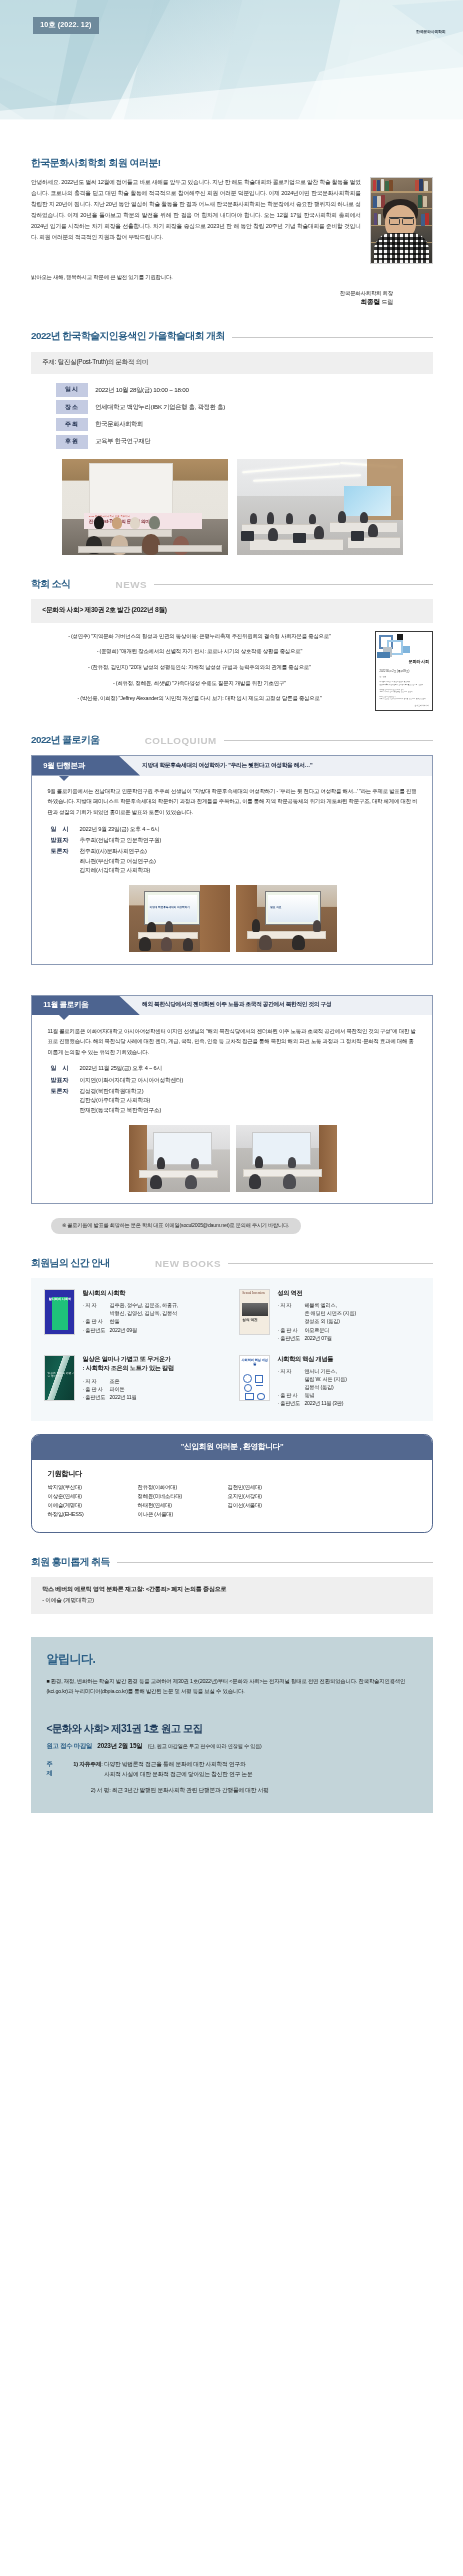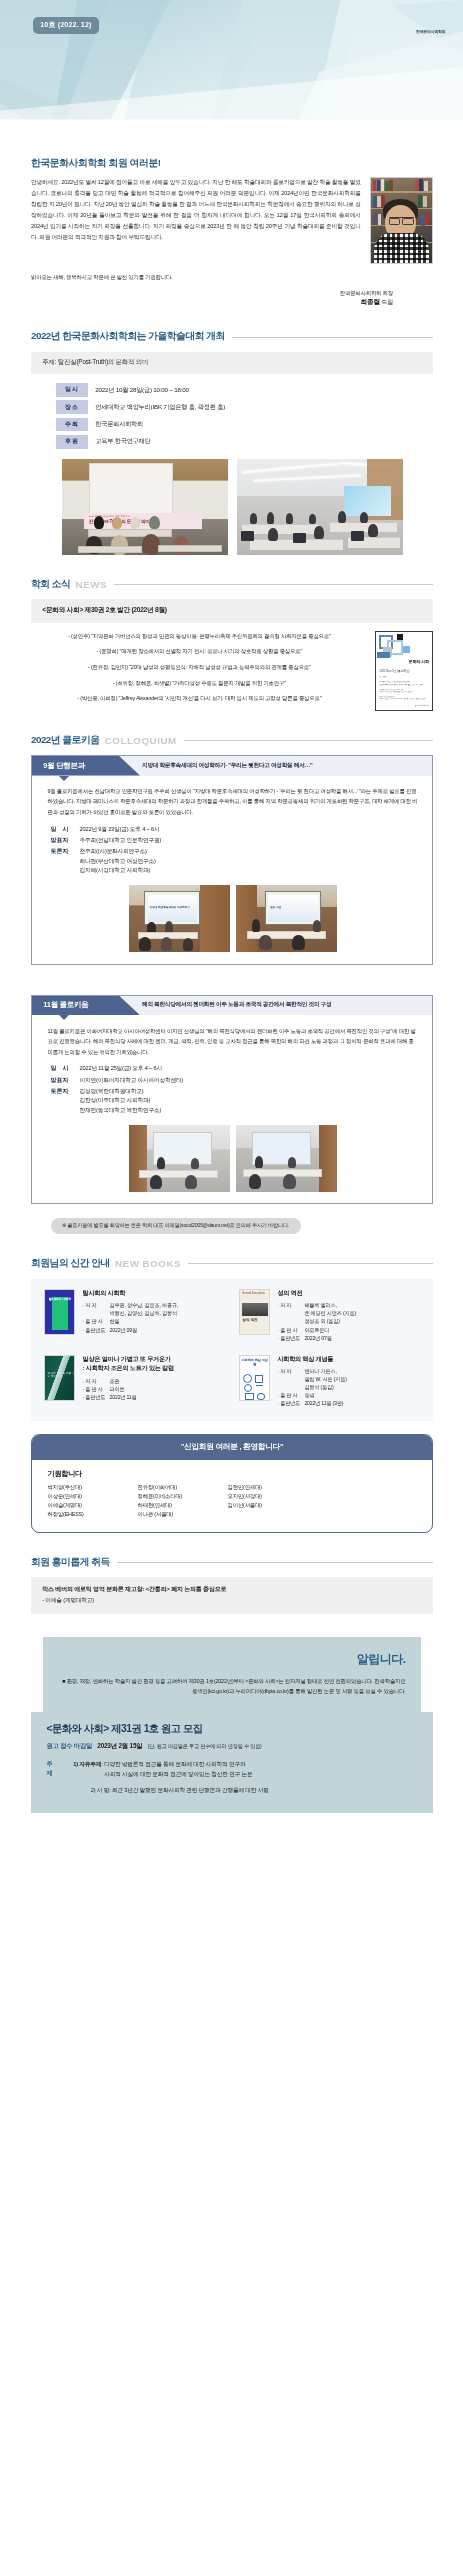--- a/index.html
+++ b/index.html
@@ -11,21 +11,21 @@
     -webkit-font-smoothing:antialiased;
   }
   .page{position:relative;width:464px;min-height:2860px;overflow:hidden;background:#fff;}
 
   
   .banner{position:relative;width:464px;height:140px;overflow:hidden;background:#f2f7f8;}
   .banner svg{position:absolute;inset:0;width:464px;height:140px;}
   .issue-badge{
     position:absolute;left:33px;top:17px;z-index:4;
     background:#6e8a9c;color:#fff;font-size:7.2px;font-weight:bold;
-    padding:3.1px 7.2px 3.6px;border-radius:5px;letter-spacing:0.1px;white-space:nowrap;text-align:right;
+    padding:3.1px 7.2px 3.6px;border-radius:0;letter-spacing:0.1px;white-space:nowrap;text-align:right;
   }
   .banner-title{
     position:absolute;left:31px;top:39px;z-index:4;
     font-size:20px;font-weight:bold;color:#fff;letter-spacing:-0.6px;white-space:nowrap;
     text-shadow:0 0.5px 1px rgba(90,120,130,.25);
   }
   .banner-sub{
     position:absolute;left:32px;top:69px;z-index:4;
     font-size:15.5px;color:#5a7f92;letter-spacing:-0.3px;white-space:nowrap;font-weight:400;
   }
@@ -79,21 +79,21 @@
   }
   .greet-closing{font-size:5.4px;line-height:1.9;color:#2b2b2b;margin-top:8.2px;letter-spacing:-0.2px;}
   .sign{margin:8.2px 0 0 0;text-align:right;padding-right:40px;}
   .sign .org{font-size:5.4px;color:#2b2b2b;letter-spacing:-0.2px;}
   .sign .who{font-size:6px;color:#111;letter-spacing:-0.2px;margin-top:1px;}
   .sign .who b{font-size:6.7px;}
 
   
   .sec-head{display:flex;align-items:center;gap:5.2px;margin:23px 0 8.2px 0;}
   .sec-head .ko{font-size:9.8px;font-weight:bold;color:#2c5f86;letter-spacing:-0.5px;white-space:nowrap;}
-  .sec-head .en{font-size:9.8px;font-weight:bold;color:#c9c9c9;letter-spacing:0.5px;white-space:nowrap;}
+  .sec-head .en{font-size:9.8px;font-weight:bold;color:#c9c9c9;letter-spacing:0.5px;white-space:nowrap;margin-left:40px;}
   .sec-head .rule{flex:1;height:0.5px;background:#c9c9c9;margin-left:2.1px;}
 
   
   .topic-bar{
     background:#efefef;padding:6.7px 11.3px;font-size:6.4px;color:#1d1d1d;letter-spacing:-0.2px;
     margin-bottom:9.3px;
   }
   .deftable{margin:0 0 10.3px 25px;}
   .defrow{display:flex;align-items:center;margin-bottom:3.6px;}
   .defrow .k{
@@ -217,21 +217,21 @@
   .memcols{display:flex;gap:0;}
   .memcol{width:90px;}
   .memcol div{font-size:5.4px;color:#1d1d1d;line-height:1.62;letter-spacing:-0.2px;}
 
   
   .phd-box{background:#efefef;padding:8.2px 11.3px 9.3px;}
   .phd-t{font-size:6px;font-weight:bold;color:#1b1b1b;letter-spacing:-0.2px;margin-bottom:3.1px;}
   .phd-a{font-size:5.7px;color:#1d1d1d;letter-spacing:-0.2px;}
 
   
-  .notice{background:#c3d4d9;margin:23px 43px 0;padding:13.4px 15.5px 15.5px;text-align:right;}
+  .notice{background:#c3d4d9;margin:23px 31px 0;padding:13.4px 15.5px 15.5px;}
   .notice h2{margin:0 0 8.2px 0;font-size:12px;font-weight:bold;color:#2c5f86;letter-spacing:-0.5px;}
   .notice p{margin:0;font-size:5.4px;line-height:1.85;color:#1d1d1d;letter-spacing:-0.2px;}
   .cfp{background:#c3d4d9;margin:0 31px;padding:2.1px 15.5px 17.5px;}
   .cfp h3{margin:8.2px 0 6.2px;font-size:10.3px;font-weight:bold;color:#1f3c5c;letter-spacing:-0.5px;}
   .cfp .dl{display:flex;align-items:baseline;gap:5.2px;margin-bottom:9.3px;}
   .cfp .dl .k{font-size:6.4px;font-weight:bold;color:#2c5f86;letter-spacing:-0.3px;white-space:nowrap;}
   .cfp .dl .v{font-size:6.4px;font-weight:bold;color:#1b1b1b;letter-spacing:-0.2px;}
   .cfp .dl .n{font-size:5.2px;color:#1d1d1d;letter-spacing:-0.2px;}
   .cfp .sub{display:flex;gap:5.2px;}
   .cfp .sub .k{flex:0 0 21.6px;font-size:6.2px;font-weight:bold;color:#2c5f86;letter-spacing:3.1px;}
@@ -316,21 +316,21 @@
     </div>
     <div class="greet-closing">밝아오는 새해, 행복하시고 학문에 큰 발전 있기를 기원합니다.</div>
     <div class="sign">
       <div class="org">한국문화사회학회 회장</div>
       <div class="who"><b>최종렬</b><span> 드림</span></div>
     </div>
   </div>
 
   <div class="wrap">
     <div class="sec-head">
-      <span class="ko">2022년 한국문화사회학회는 가을학술대회 개최</span>
+      <span class="ko">2022년 한국학술지인용색인 가을학술대회 개최</span>
       <span class="rule"></span>
     </div>
     <div class="topic-bar">주제: 탈진실(Post-Truth)의 문화적 의미</div>
     <div class="deftable">
       <div class="defrow">
         <span class="k">일시</span>
         <span class="v">2022년 10월 28일(금) 10:00 ~ 18:00</span>
       </div>
       <div class="defrow">
         <span class="k">장소</span>

